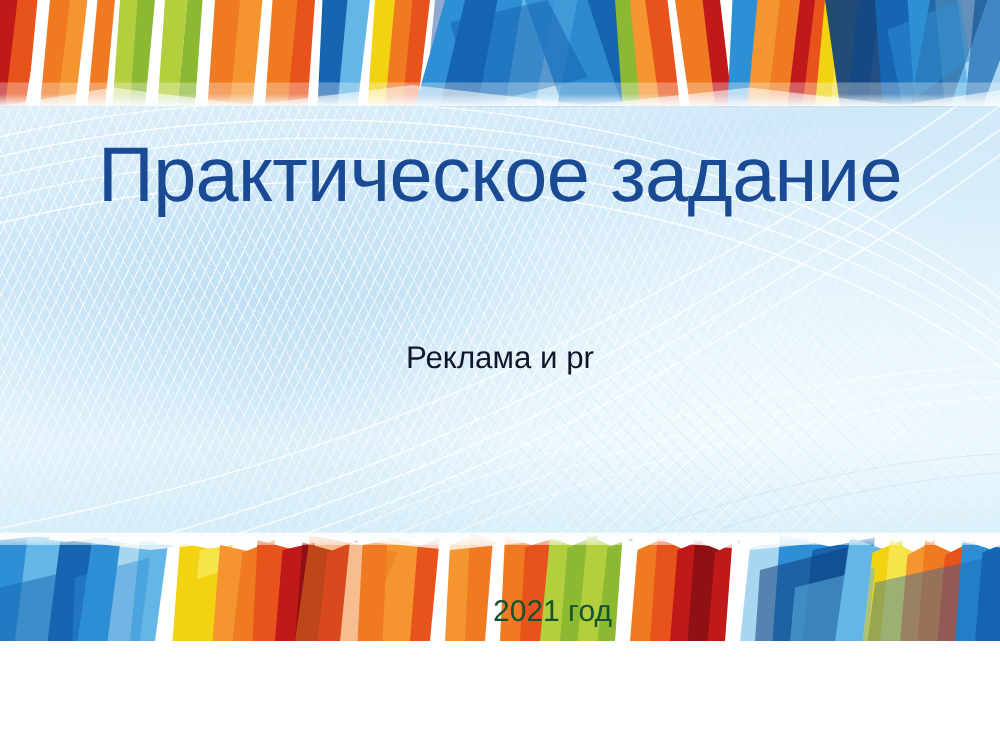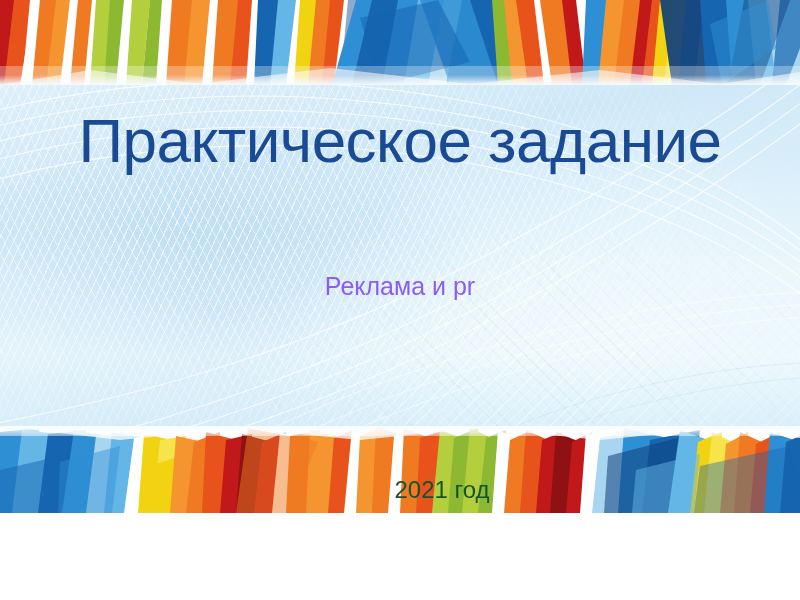--- a/index.html
+++ b/index.html
@@ -155,21 +155,21 @@
     white-space: nowrap;
   }
   .subtitle {
     position: absolute;
     left: 0; top: 272px;
     width: 800px;
     text-align: center;
     font-family: "Liberation Sans", sans-serif;
     font-size: 25px;
     font-weight: 400;
-    color: #8b5cf6;
+    color: #0f172a;
   }
   .year {
     position: absolute;
     left: 0; top: 476px;
     width: 800px;
     text-align: center;
     font-family: "Liberation Sans", sans-serif;
     font-size: 24px;
     font-weight: 400;
     color: #14532d;

